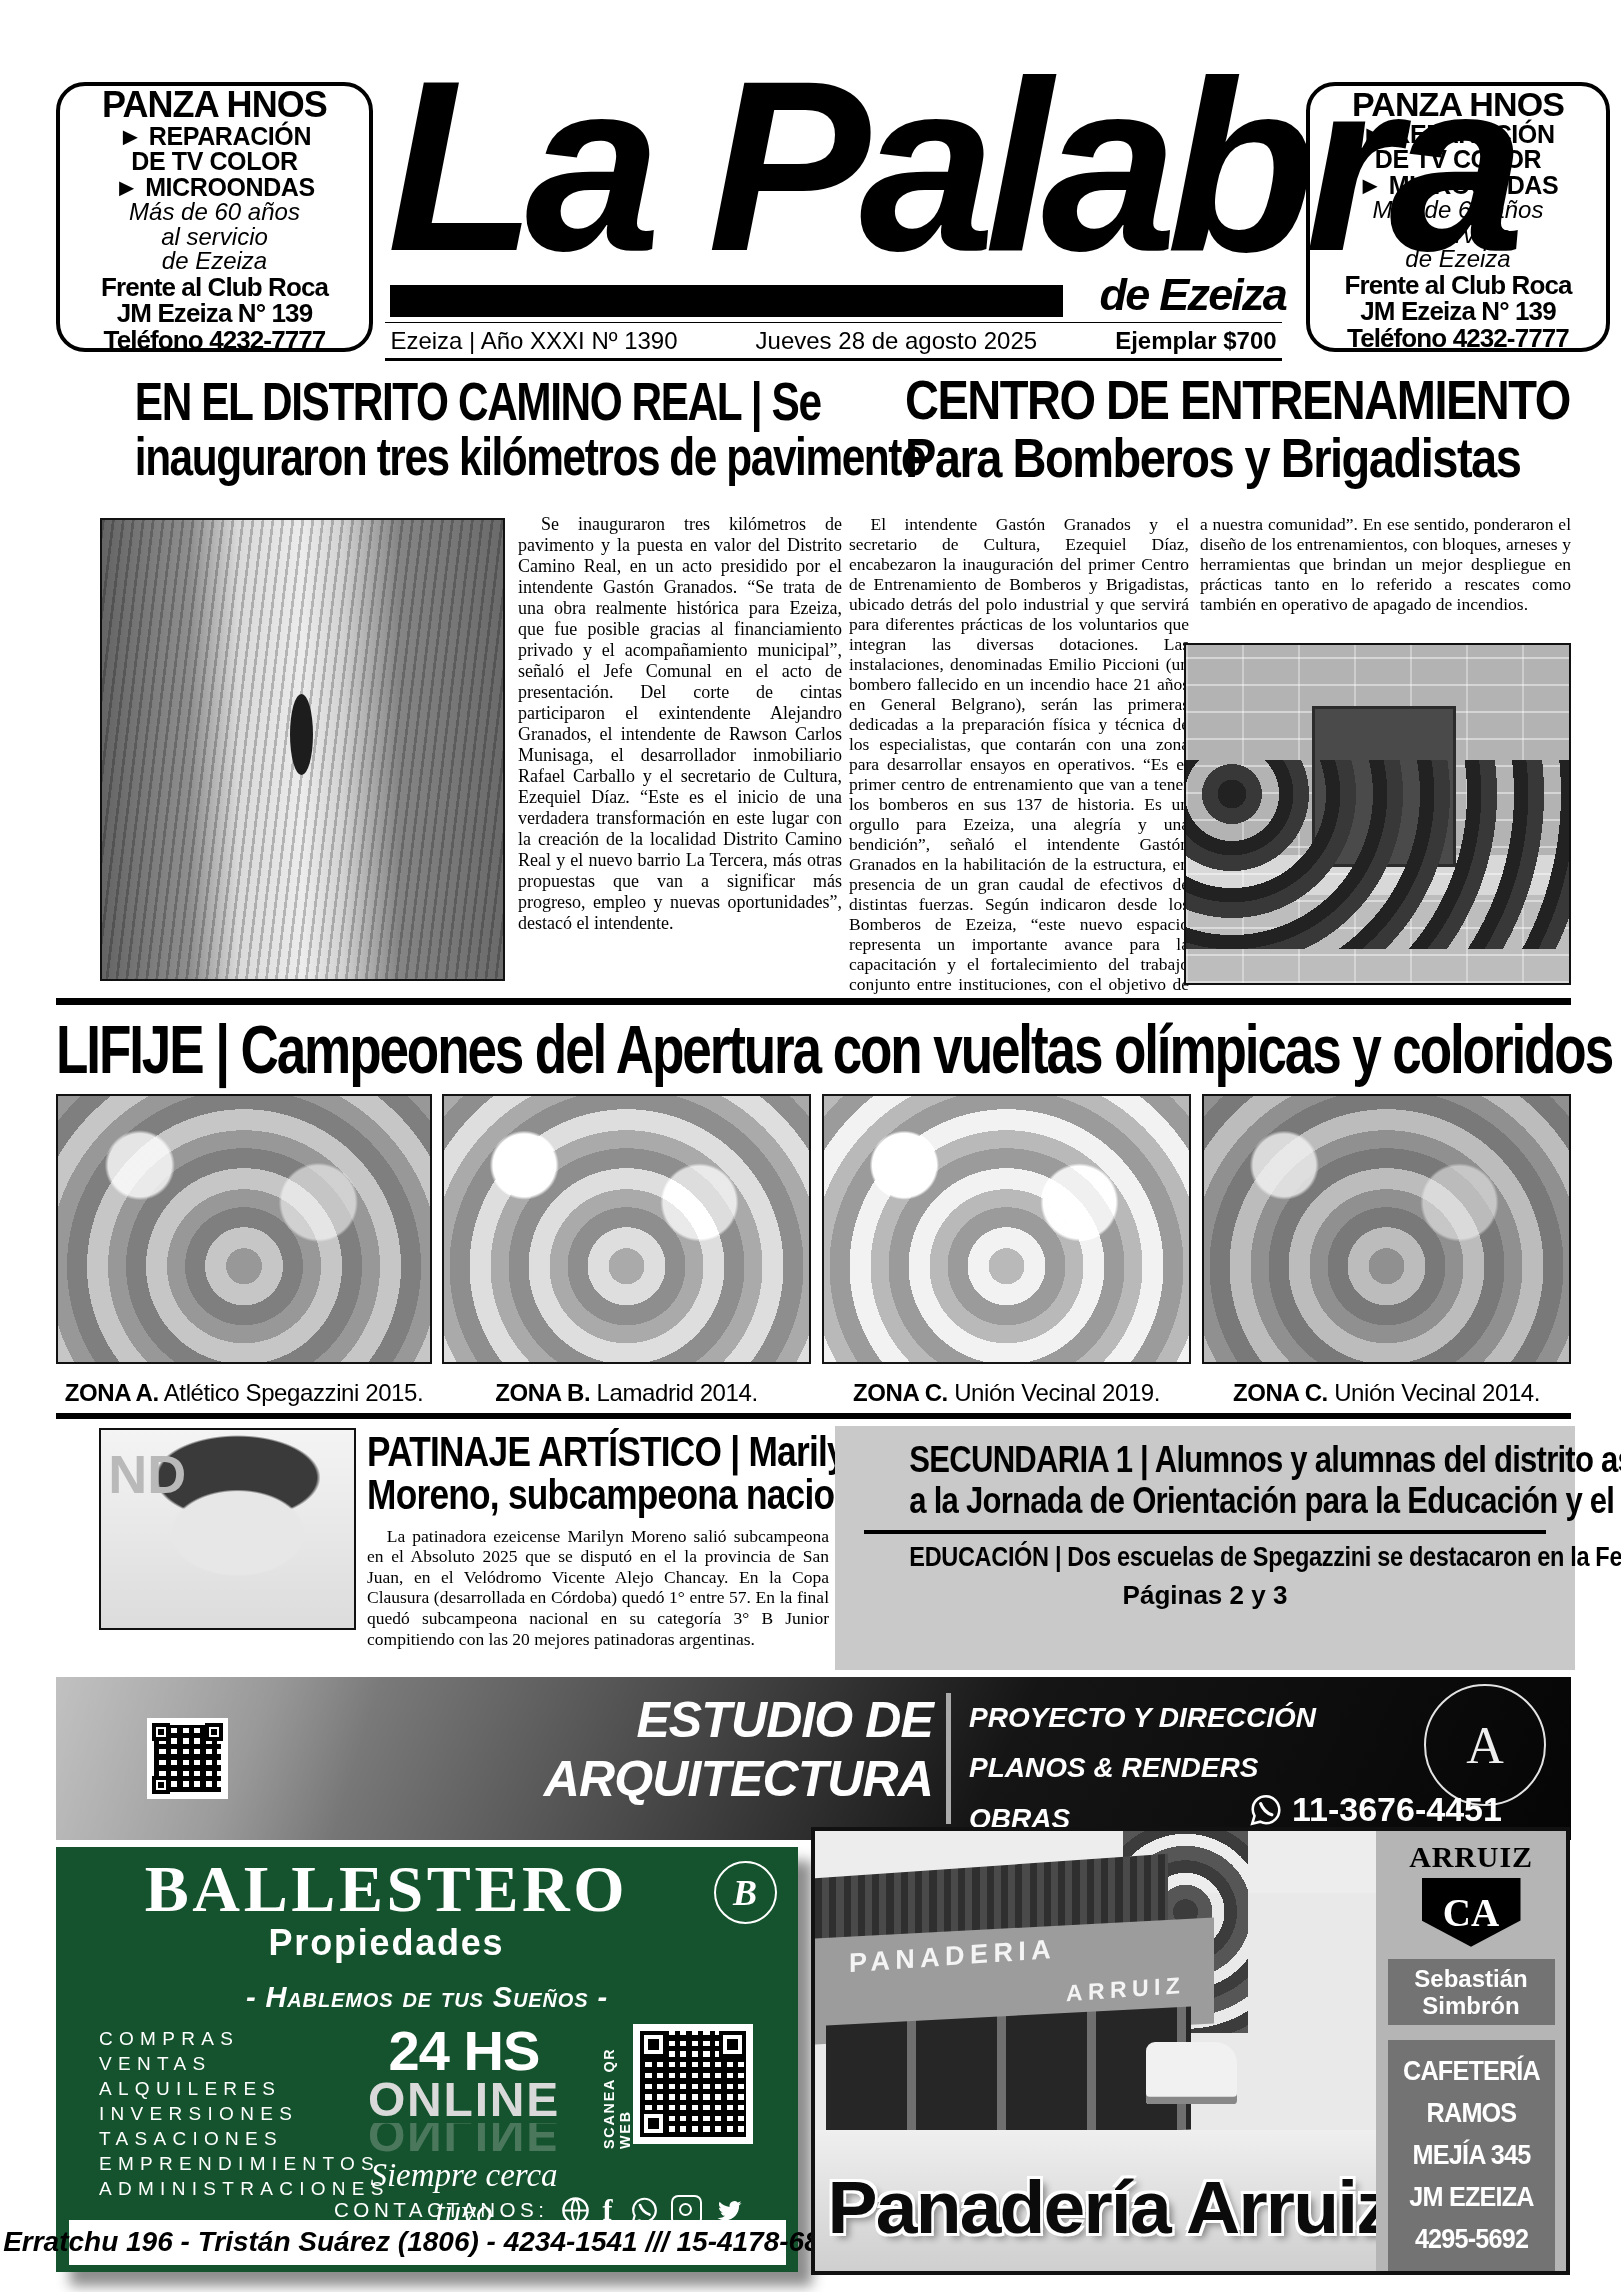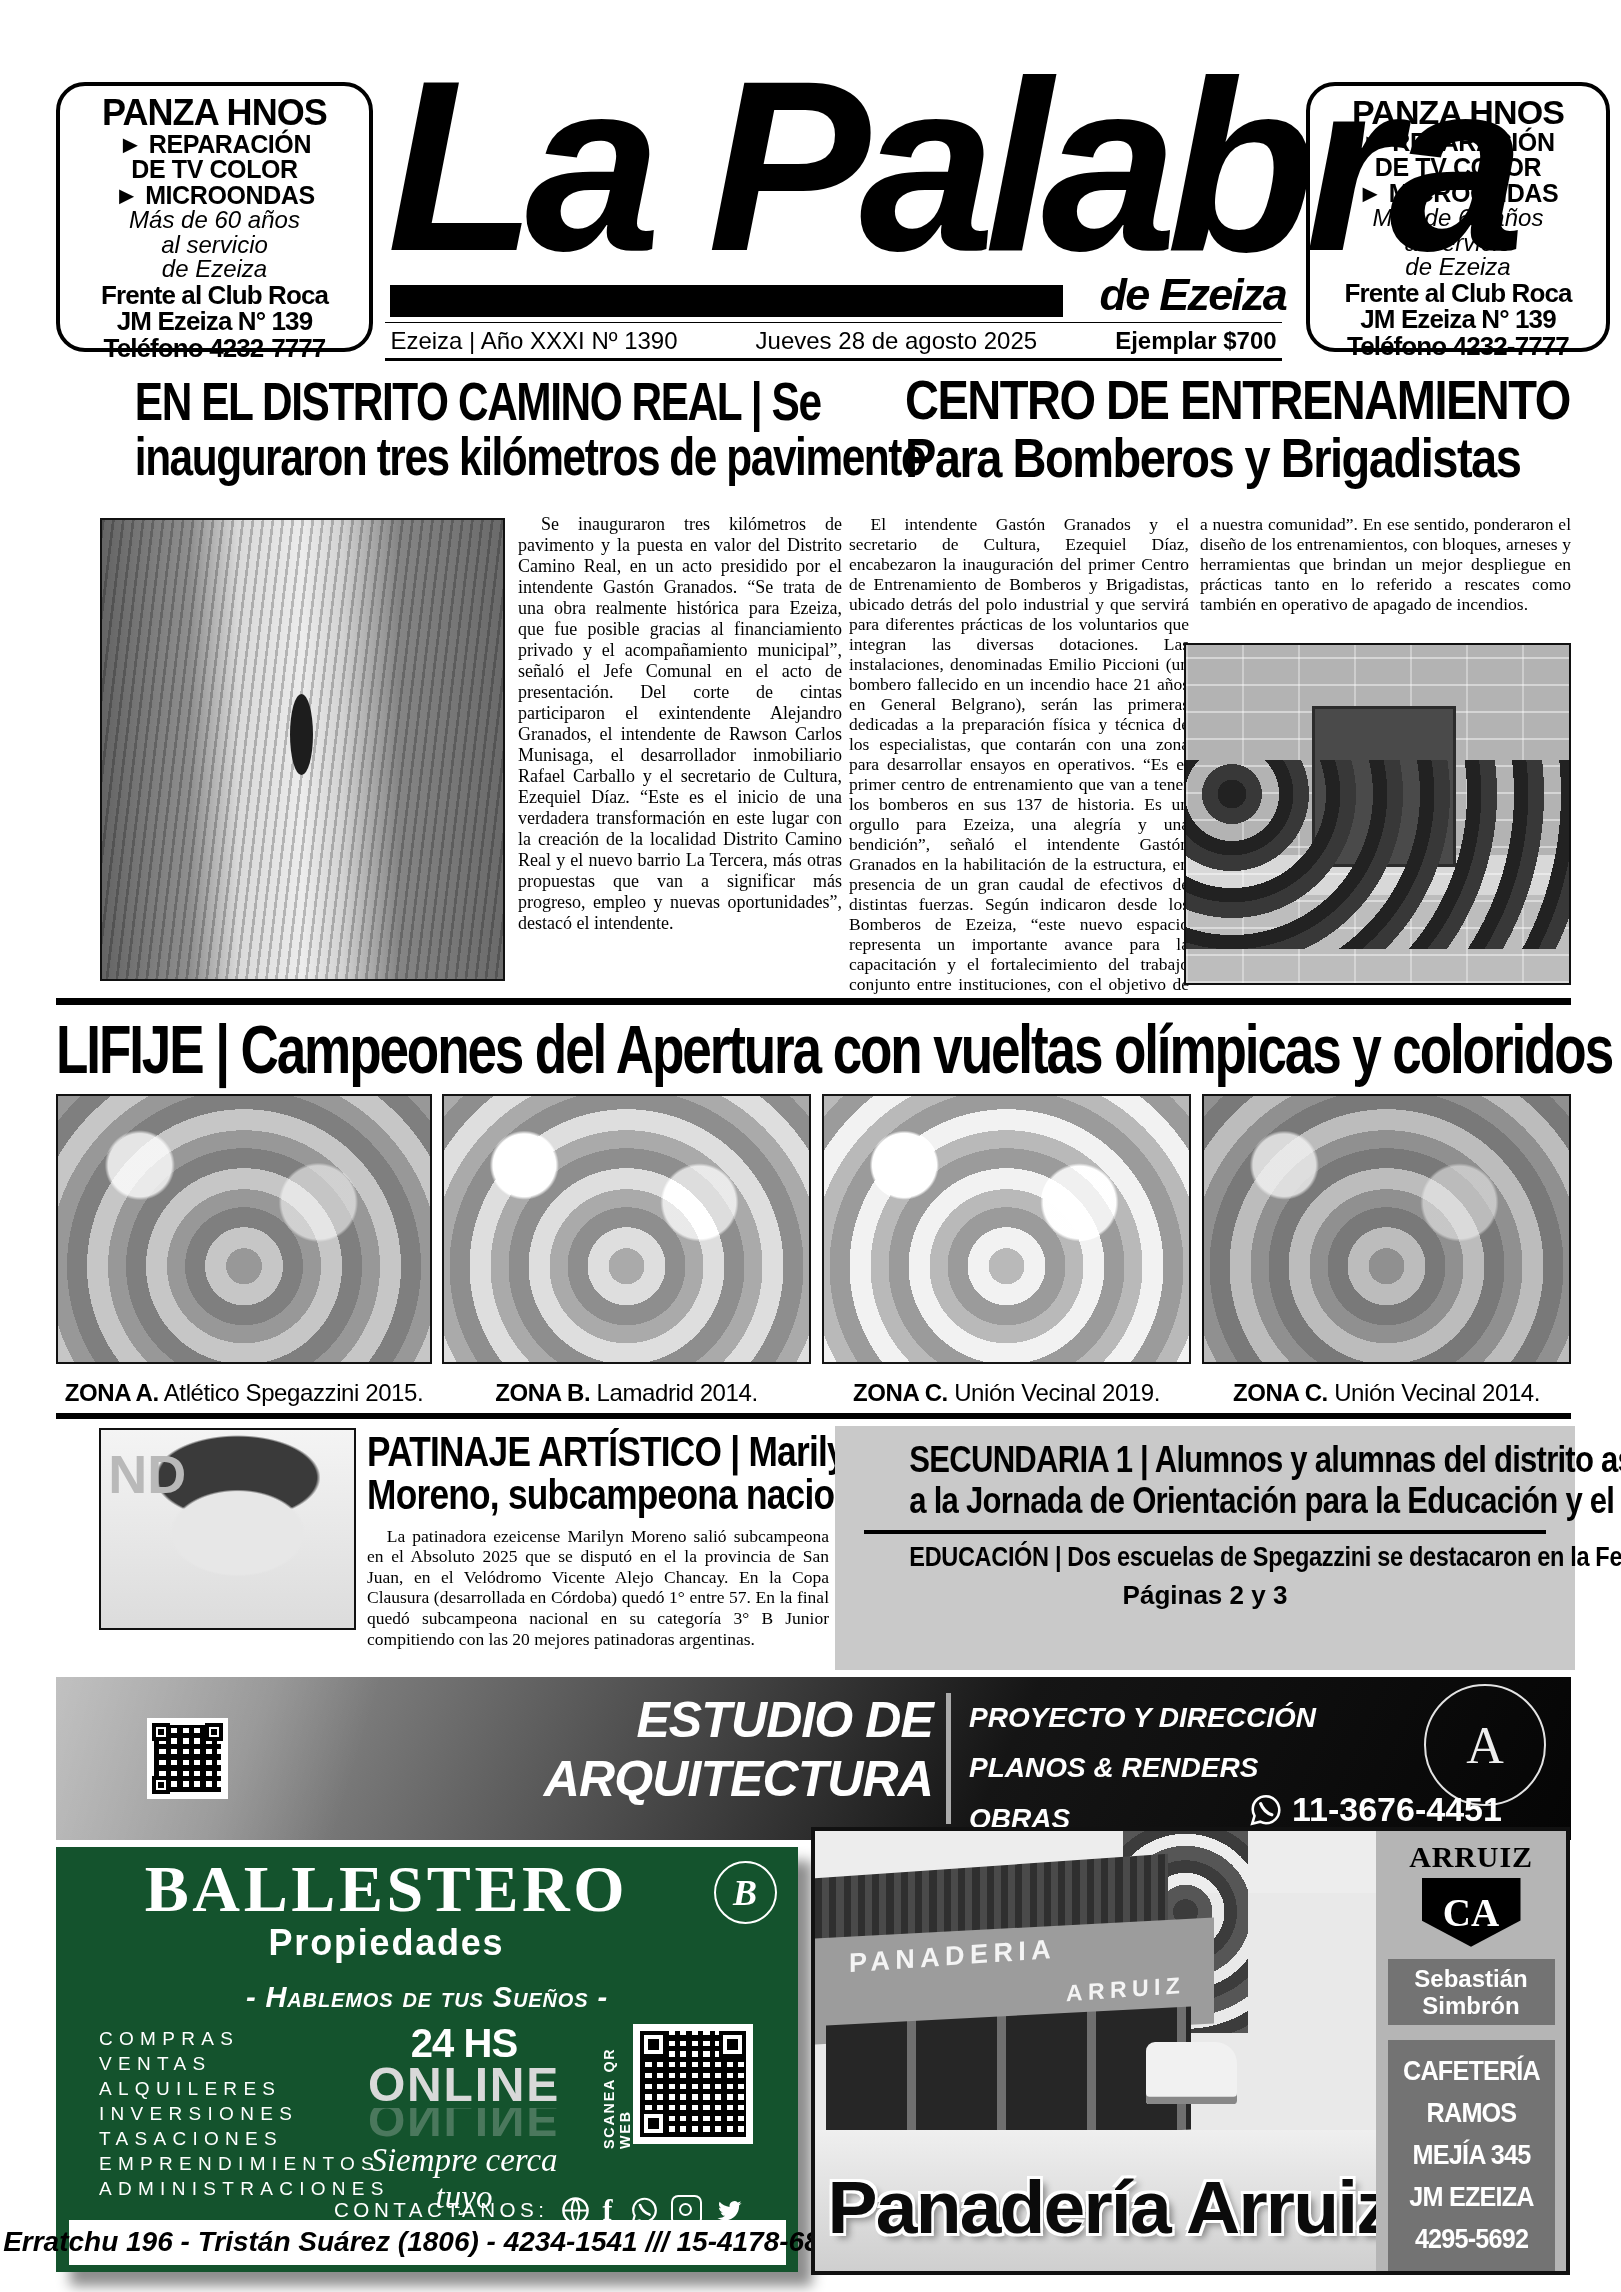--- a/index.html
+++ b/index.html
@@ -4,21 +4,21 @@
 <style>
   html,body{margin:0;padding:0;background:#ffffff;}
   #page{position:relative;width:1621px;height:2293px;background:#fff;color:#000;
         font-family:"Liberation Sans",sans-serif;overflow:hidden;}
 
   
   .abs{position:absolute;}
   .bar{background:#000;}
 
   
-  .panza{border:4.5px solid #000;border-radius:29px;text-align:center;padding-top:9px;
+  .panza{border:4.5px solid #000;border-radius:29px;text-align:center;padding-top:1px;
          line-height:1.02;box-sizing:border-box;}
   .panza .nm{font-weight:bold;font-size:36px;letter-spacing:-0.9px;}
   .panza .b{font-weight:bold;font-size:25px;letter-spacing:-0.4px;}
   .panza .i{font-style:italic;font-size:24px;}
   .panza .a{font-weight:bold;font-size:26px;letter-spacing:-0.9px;}
 
   
   .mast-title{font-style:italic;font-weight:bold;font-size:244px;line-height:219px;
               letter-spacing:-10.7px;white-space:nowrap;transform:scaleX(.8);
               transform-origin:0 50%;}
@@ -106,21 +106,21 @@
   .qr .f::after{content:"";position:absolute;left:22%;top:22%;width:56%;height:56%;background:#000;}
   .qr .f1{left:6%;top:6%;} .qr .f2{right:6%;top:6%;} .qr .f3{left:6%;bottom:6%;}
 
   
   .bal{background:#14532d;color:#fff;box-shadow:14.3px 14.3px 12.5px rgba(0,0,0,.45);}
   .bal-name{font-family:"Liberation Serif",serif;font-weight:bold;font-size:66px;
             letter-spacing:3.6px;text-align:center;white-space:nowrap;}
   .bal-sub{font-weight:bold;font-size:36px;text-align:center;letter-spacing:1.8px;}
   .bal-slogan{font-weight:bold;font-size:29px;text-align:center;font-variant:small-caps;letter-spacing:0.9px;}
   .bal-serv{font-size:19px;letter-spacing:6.3px;line-height:25px;}
-  .bal-24{font-weight:bold;font-size:40px;line-height:.95;text-align:center;letter-spacing:-0.9px;}
+  .bal-24{font-weight:bold;font-size:56px;line-height:.95;text-align:center;letter-spacing:-0.9px;}
   .bal-online{font-weight:bold;font-size:48px;line-height:.95;text-align:center;color:#d9d9d9;letter-spacing:1.8px;}
   .reflect{transform:scaleY(-1);opacity:.28;height:34px;overflow:hidden;}
   .bal-script{font-family:"Liberation Serif",serif;font-style:italic;font-size:33px;text-align:center;}
   .bal-circle{border:2.7px solid #fff;border-radius:50%;display:flex;align-items:center;justify-content:center;
               font-family:"Liberation Serif",serif;font-style:italic;font-weight:bold;font-size:36px;}
   .bal-qr-label{writing-mode:vertical-rl;transform:rotate(180deg);font-size:14.3px;letter-spacing:1.8px;font-weight:bold;}
   .bal-contact{font-size:20.6px;letter-spacing:4.5px;display:flex;align-items:center;gap:12.5px;}
   .bal-addr{background:#fff;color:#000;display:flex;align-items:center;justify-content:center;
             font-weight:bold;font-style:italic;font-size:28px;white-space:nowrap;}
   .icon{display:inline-flex;align-items:center;justify-content:center;}

